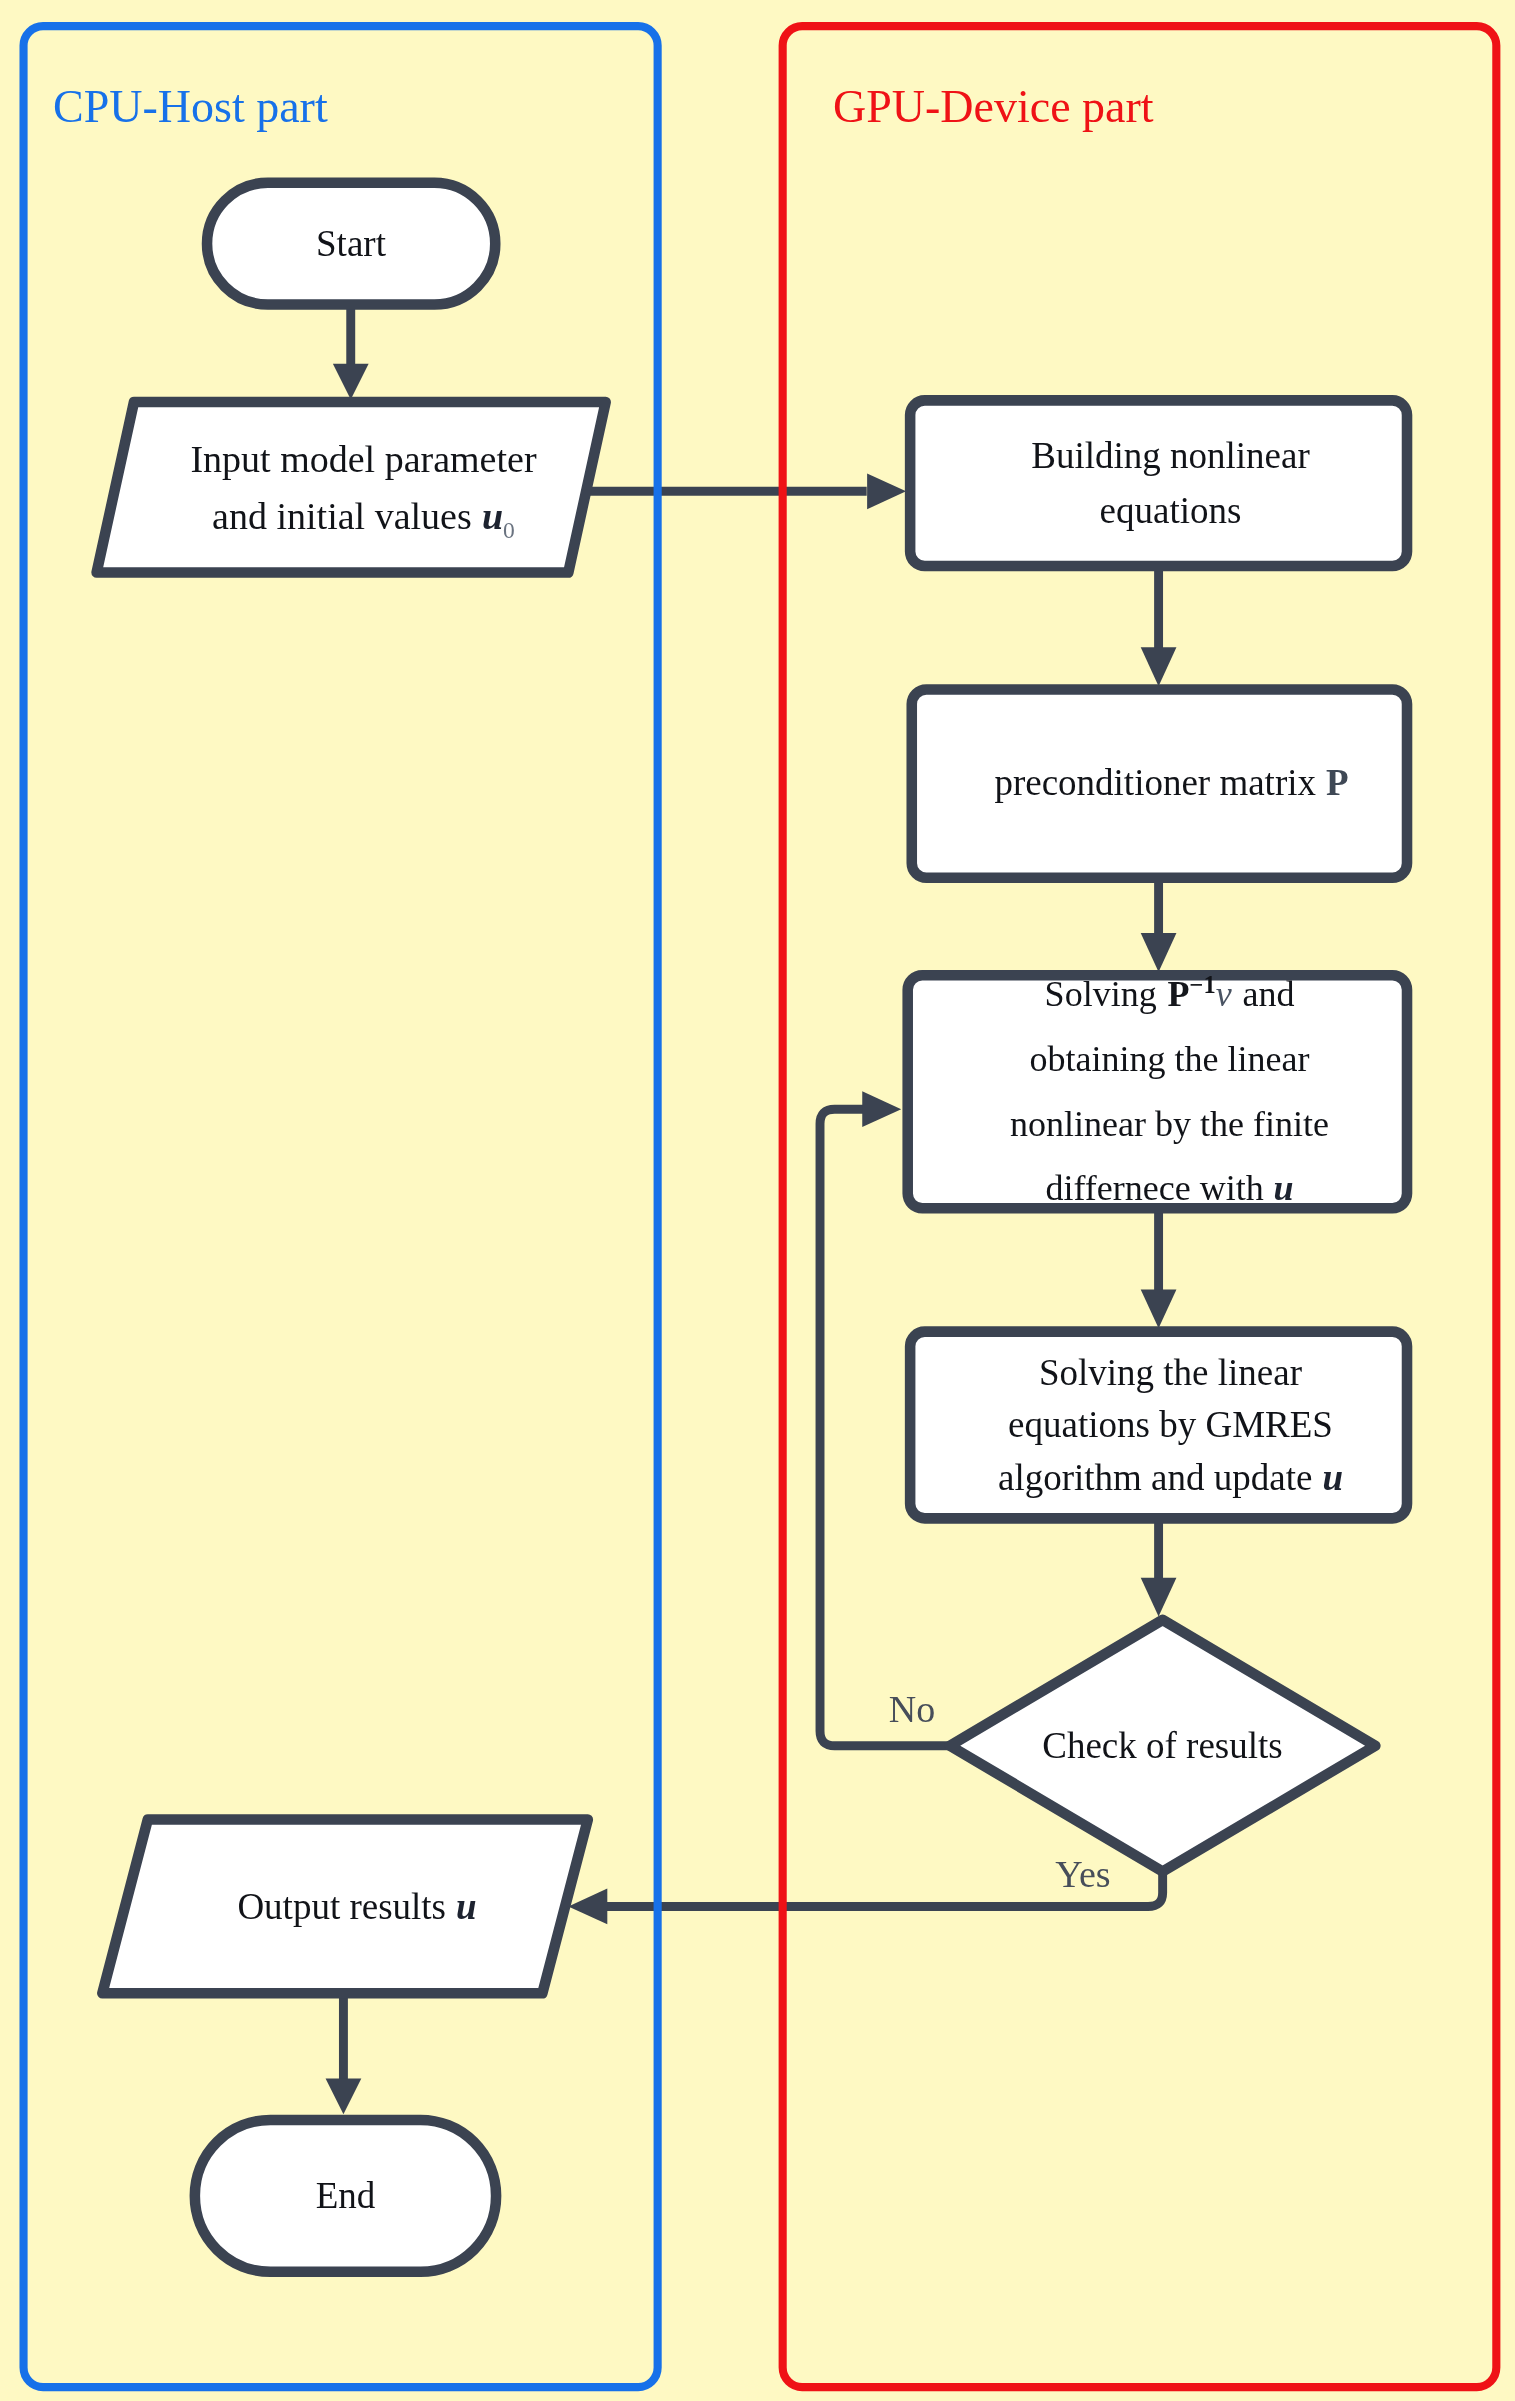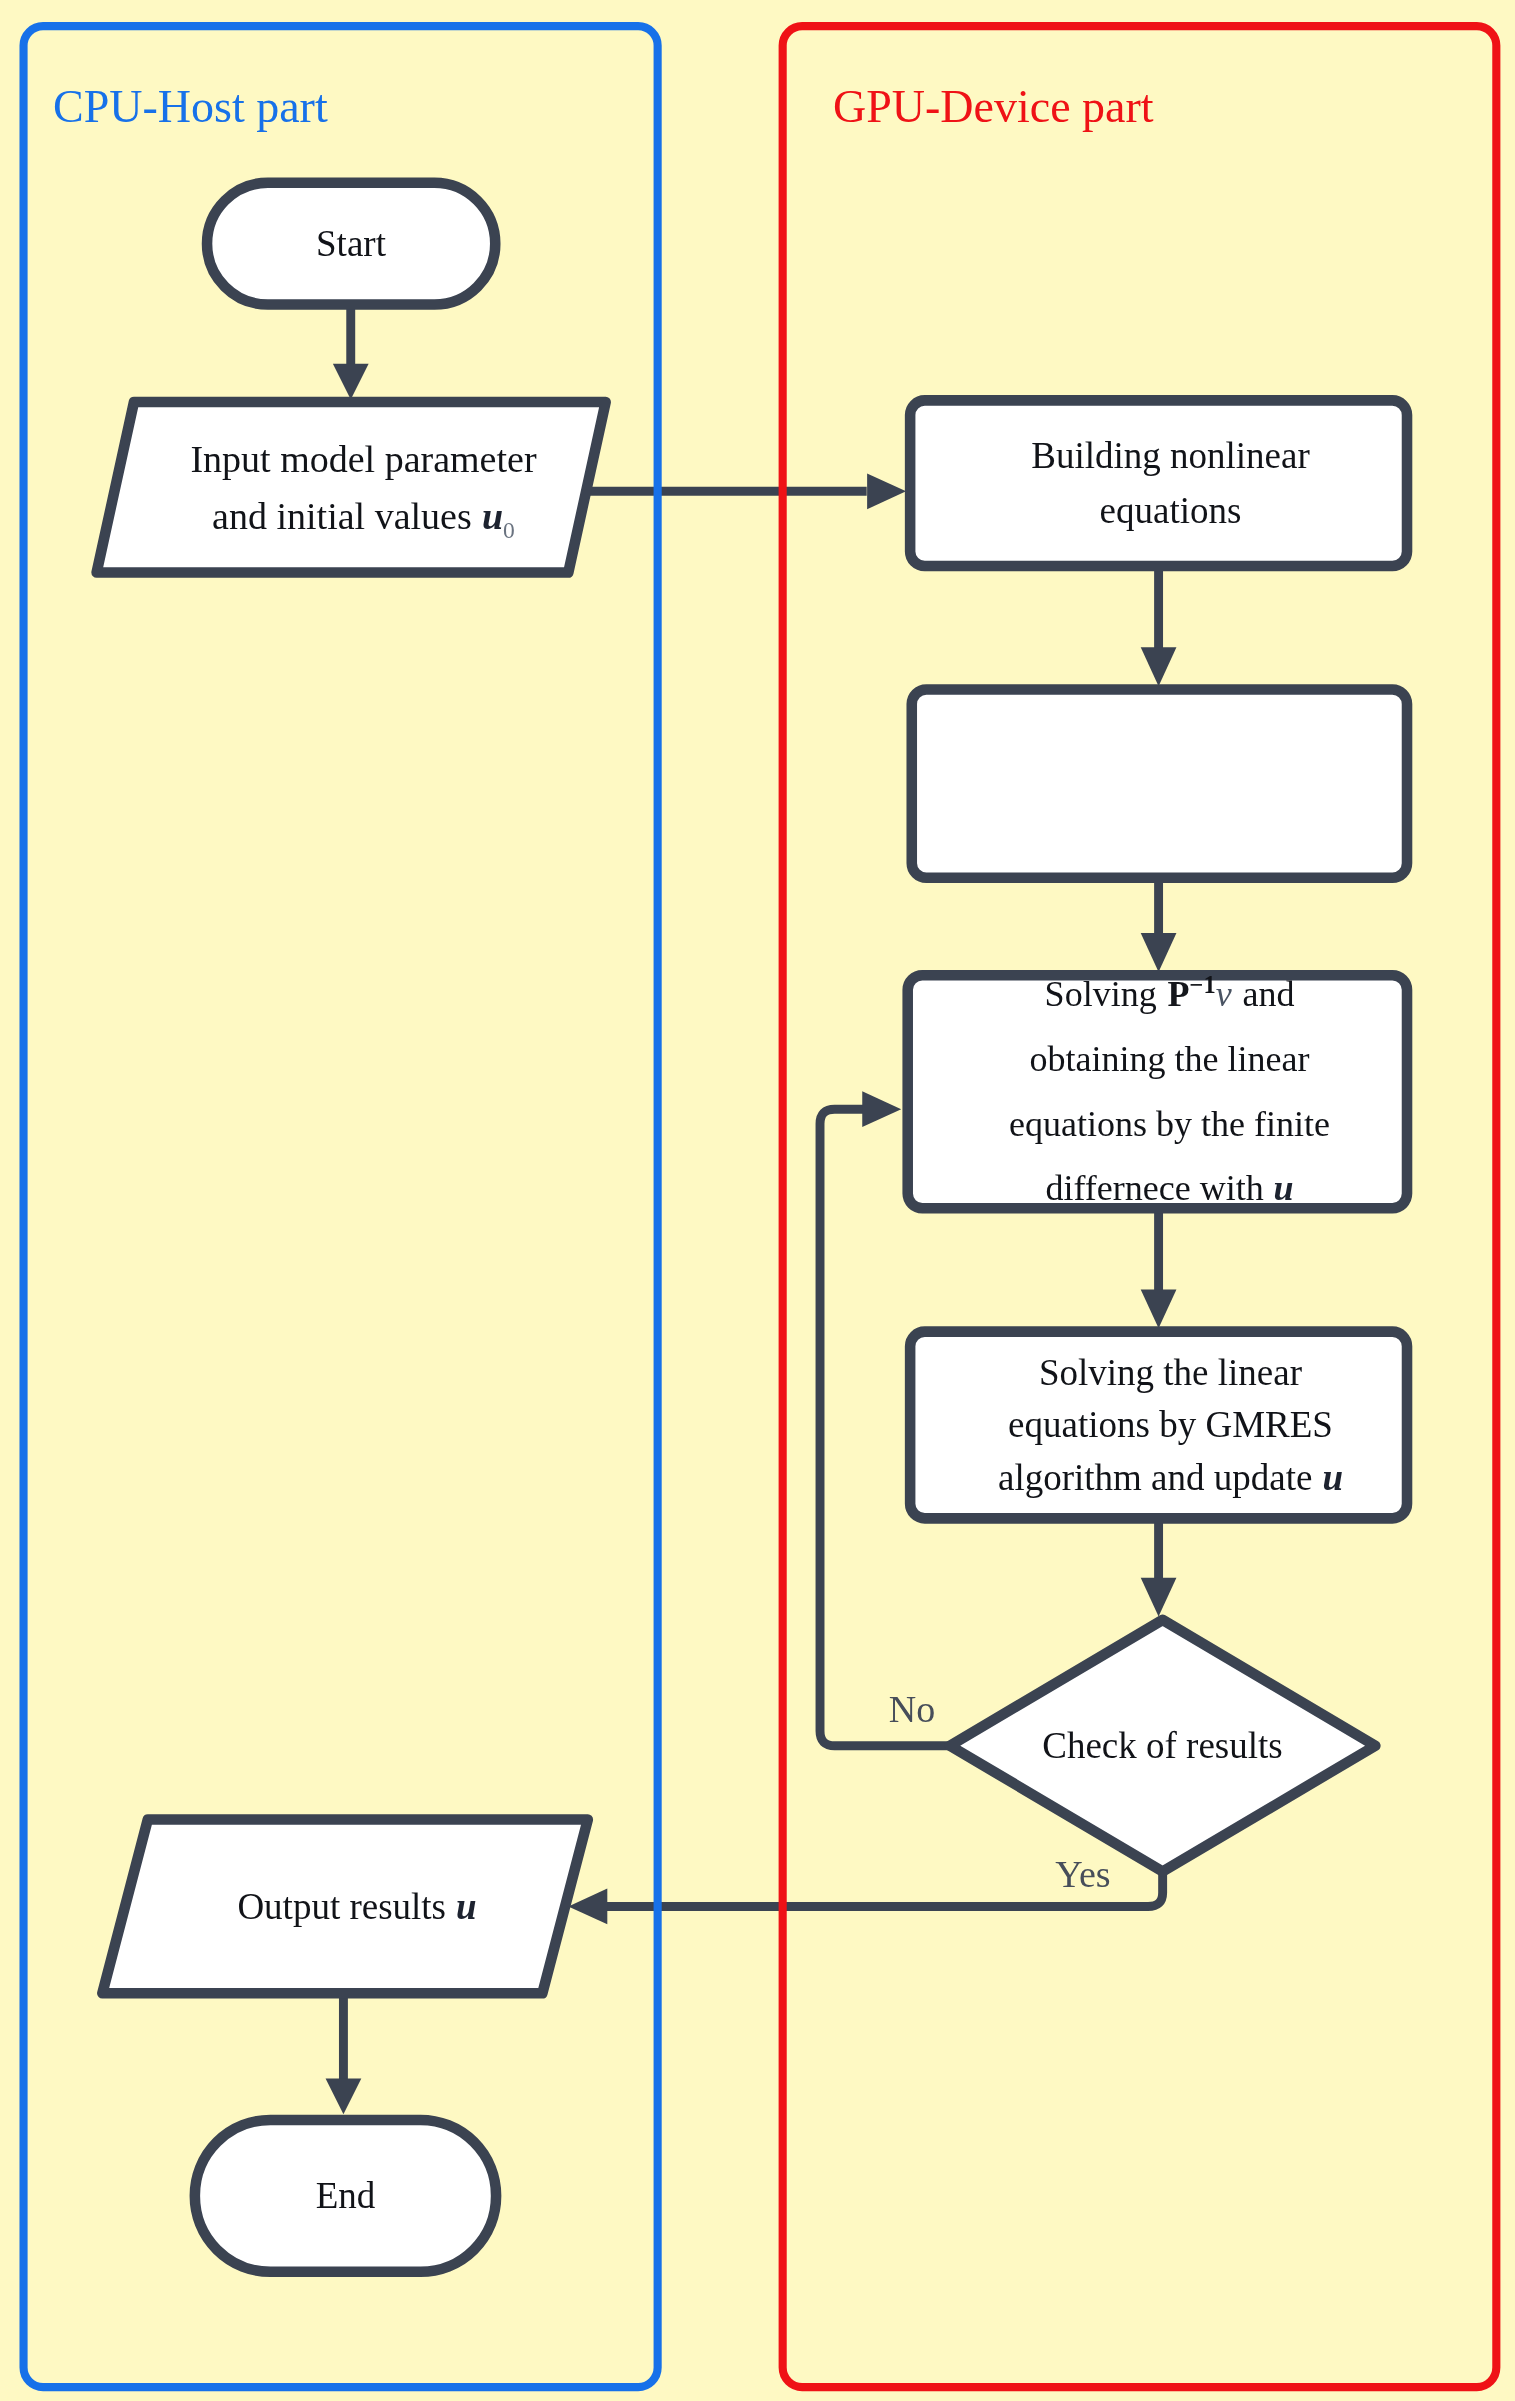--- a/index.html
+++ b/index.html
@@ -93,28 +93,31 @@
       <span class="pre">and initial values</span><span class="uvar">u</span><span class="usub">0</span>
     </span>
   </div>
 
   <div class="lbl" style="left:910px;top:400px;width:497px;height:166px;">
     <span class="ln">Building nonlinear</span>
     <span class="ln">equations</span>
   </div>
 
   <div class="lbl" style="left:912px;top:689px;width:495px;height:188px;">
+    <span class="ln">
+      <span class="pre">preconditioner matrix</span><b class="mx">P</b>
+    </span>
   </div>
 
   <div class="lbl small" style="left:908px;top:975px;width:499px;height:233px;">
     <span class="ln">
       <span>Solving</span><span class="fw formula"><b>P</b><sup>−1</sup><span class="vec">v</span></span><span>and</span>
     </span>
     <span class="ln">obtaining the linear</span>
-    <span class="ln">equations by the finite</span>
+    <span class="ln">nonlinear by the finite</span>
     <span class="ln">
       <span class="pre">differnece with</span><span class="uvar">u</span>
     </span>
   </div>
 
   <div class="lbl" style="left:910px;top:1332px;width:497px;height:187px;line-height:1.42;">
     <span class="ln">Solving the linear</span>
     <span class="ln">equations by GMRES</span>
     <span class="ln">
       <span class="pre">algorithm and update</span><span class="uvar">u</span>

